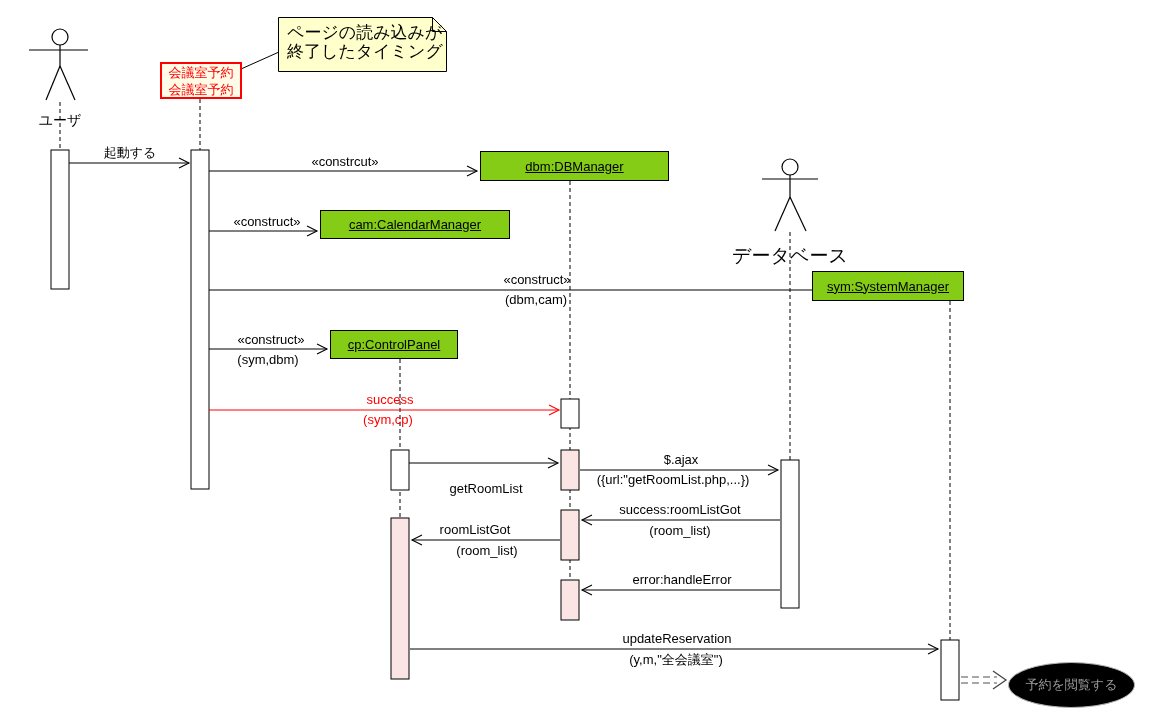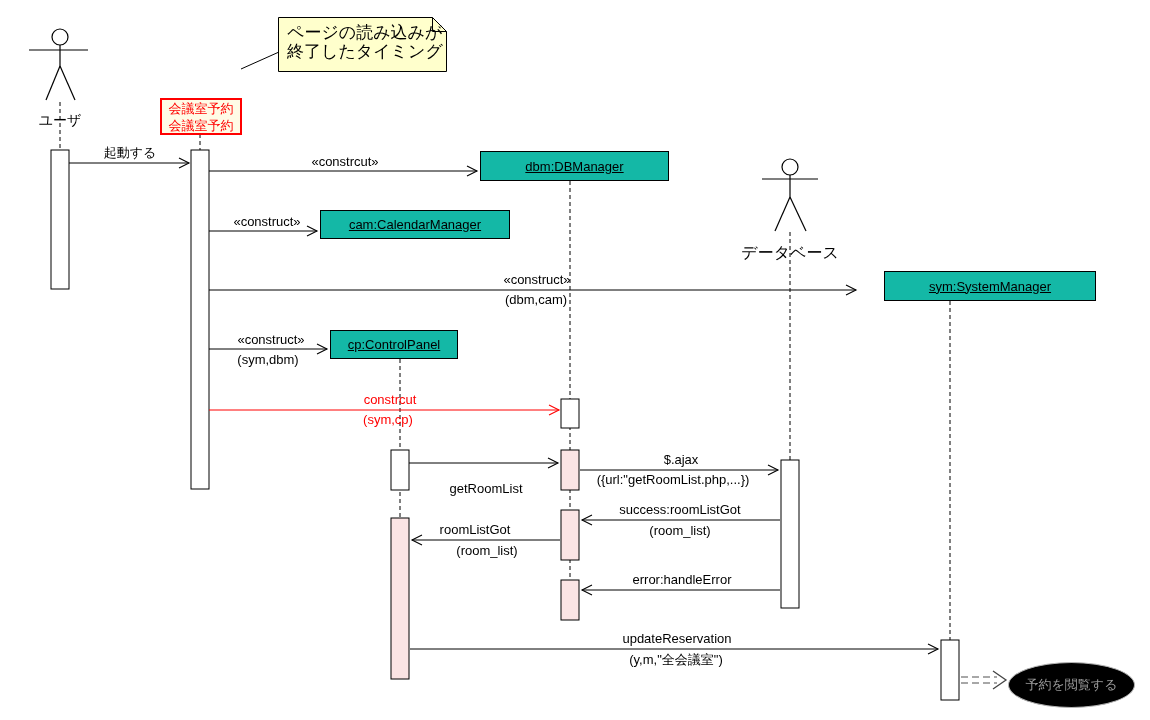--- a/index.html
+++ b/index.html
@@ -2,36 +2,36 @@
 <html><head>
 <meta charset="utf-8">
 <style>
   html,body{margin:0;padding:0;background:#fff;}
   .canvas{
     position:relative;width:1150px;height:720px;background:#ffffff;overflow:hidden;
     font-family:"Liberation Sans","DejaVu Sans",sans-serif;color:#000;
   }
   svg.underlay{position:absolute;left:0;top:0;}
   .obj{
-    position:absolute;background:#14b8a6;border:1px solid #000;
+    position:absolute;background:#84cc16;border:1px solid #000;
     display:flex;align-items:center;justify-content:center;
     font-size:13px;box-sizing:border-box;
   }
   .obj span{text-decoration:underline;}
   .sysbox{
     position:absolute;background:#fffbe6;border:2px solid #f00;color:#f00;
     font-size:13px;line-height:17px;text-align:center;box-sizing:border-box;
-    display:flex;flex-direction:column;align-items:center;justify-content:center;margin-top:36px;
+    display:flex;flex-direction:column;align-items:center;justify-content:center;
   }
   .mlabel{
     position:absolute;transform:translateX(-50%);font-size:13px;line-height:14px;
     white-space:nowrap;text-align:center;
   }
   .red{color:#f00;}
-  .actor-label{position:absolute;transform:translateX(-50%);font-size:16px;white-space:nowrap;}
+  .actor-label{position:absolute;transform:translateX(-50%);font-size:19px;white-space:nowrap;}
   .note-text{position:absolute;font-size:17px;line-height:19px;white-space:nowrap;}
   .usecase{
     position:absolute;background:#000000;border:1.5px solid #b4b4b4;border-radius:50%;
     display:flex;align-items:center;justify-content:center;
     font-size:13px;color:#9b9b9b;box-sizing:border-box;
   }
 </style>
 </head>
 <body>
 
@@ -122,21 +122,21 @@
     <div>会議室予約</div>
     <div>会議室予約</div>
   </div>
 
   <div class="obj" style="left:480px;top:151px;width:189px;height:30px;">
     <span>dbm:DBManager</span>
   </div>
   <div class="obj" style="left:320px;top:210px;width:190px;height:29px;">
     <span>cam:CalendarManager</span>
   </div>
-  <div class="obj" style="left:884px;top:271px;width:212px;height:30px;">
+  <div class="obj" style="left:812px;top:271px;width:152px;height:30px;">
     <span>sym:SystemManager</span>
   </div>
   <div class="obj" style="left:330px;top:330px;width:128px;height:29px;">
     <span>cp:ControlPanel</span>
   </div>
 
   <div class="actor-label" style="left:60px;top:112px;font-size:14px;">ユーザ</div>
   <div class="actor-label" style="left:790px;top:243px;">データベース</div>
 
   <div class="mlabel" style="left:130px;top:146px;">起動する</div>
@@ -144,21 +144,21 @@
   <div class="mlabel" style="left:345px;top:155px;">«constrcut»</div>
 
   <div class="mlabel" style="left:267px;top:215px;">«construct»</div>
 
   <div class="mlabel" style="left:537px;top:273px;">«construct»</div>
   <div class="mlabel" style="left:536px;top:293px;">(dbm,cam)</div>
 
   <div class="mlabel" style="left:271px;top:333px;">«construct»</div>
   <div class="mlabel" style="left:268px;top:353px;">(sym,dbm)</div>
 
-  <div class="mlabel red" style="left:390px;top:393px;">constrcut</div>
+  <div class="mlabel red" style="left:390px;top:393px;">success</div>
   <div class="mlabel red" style="left:388px;top:413px;">(sym,cp)</div>
 
   <div class="mlabel" style="left:486px;top:446px;margin-top:36px;">getRoomList</div>
 
   <div class="mlabel" style="left:681px;top:453px;">$.ajax</div>
   <div class="mlabel" style="left:673px;top:473px;">({url:"getRoomList.php,...})</div>
 
   <div class="mlabel" style="left:680px;top:503px;">success:roomListGot</div>
   <div class="mlabel" style="left:680px;top:524px;">(room_list)</div>
 

